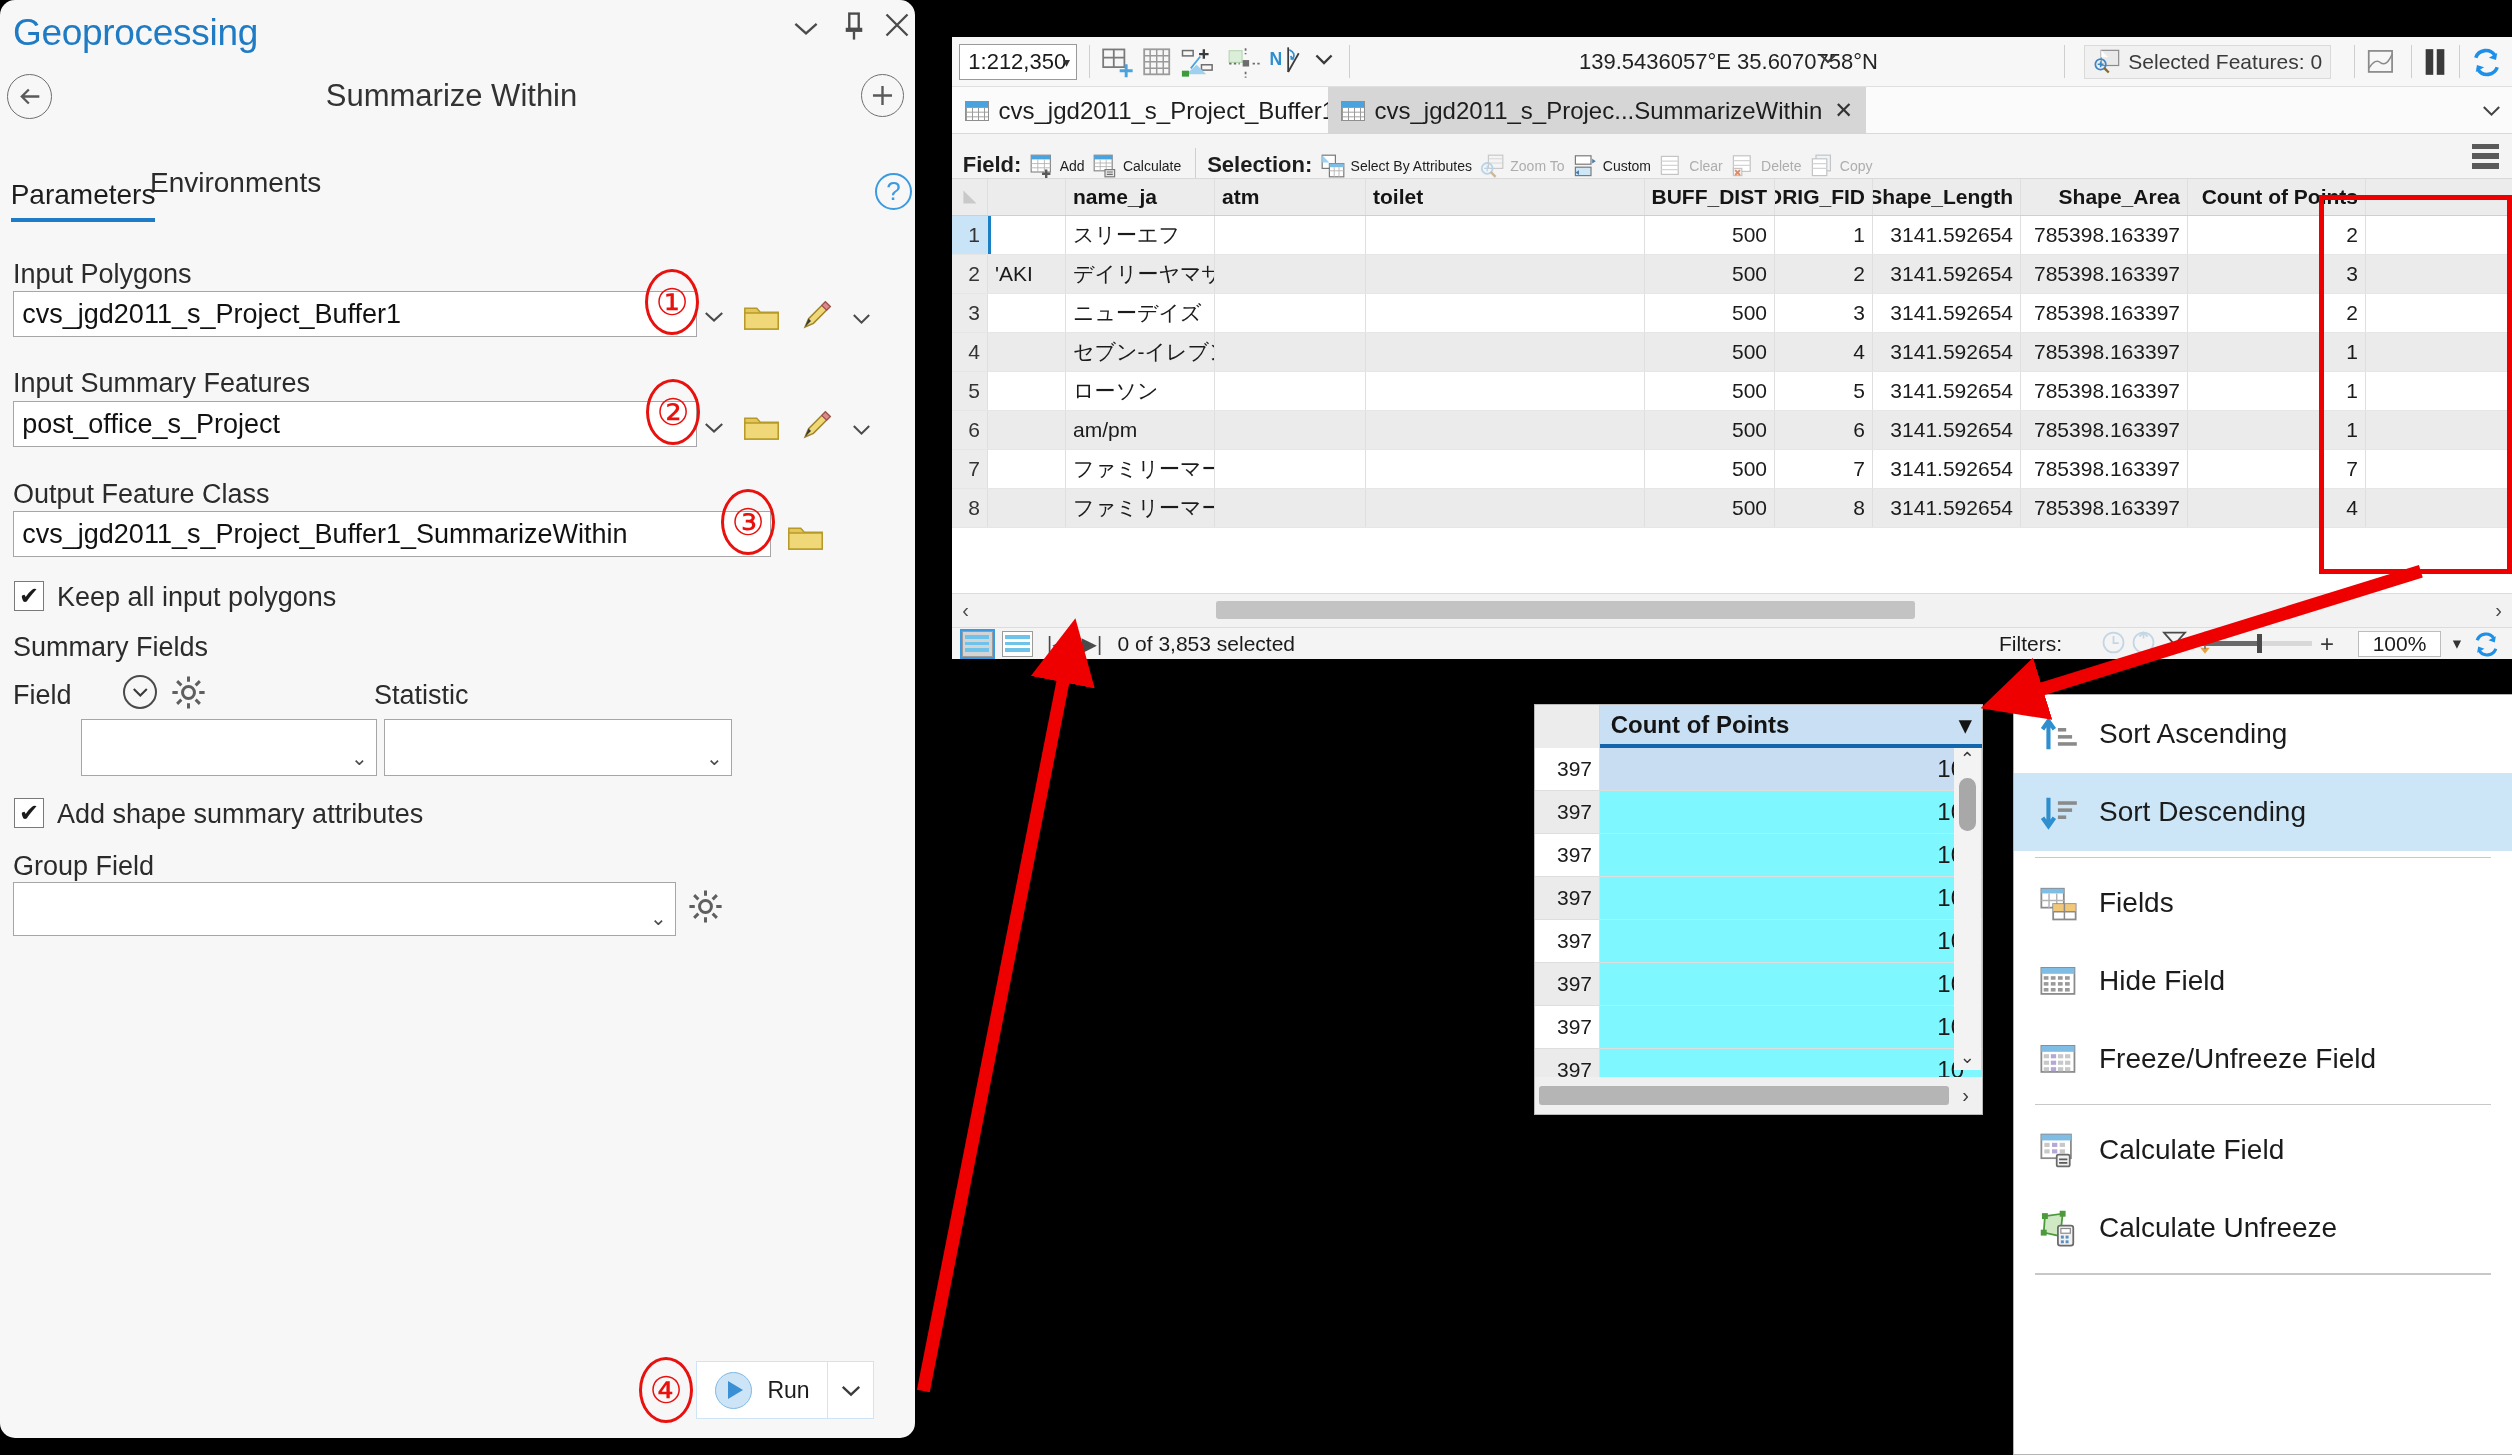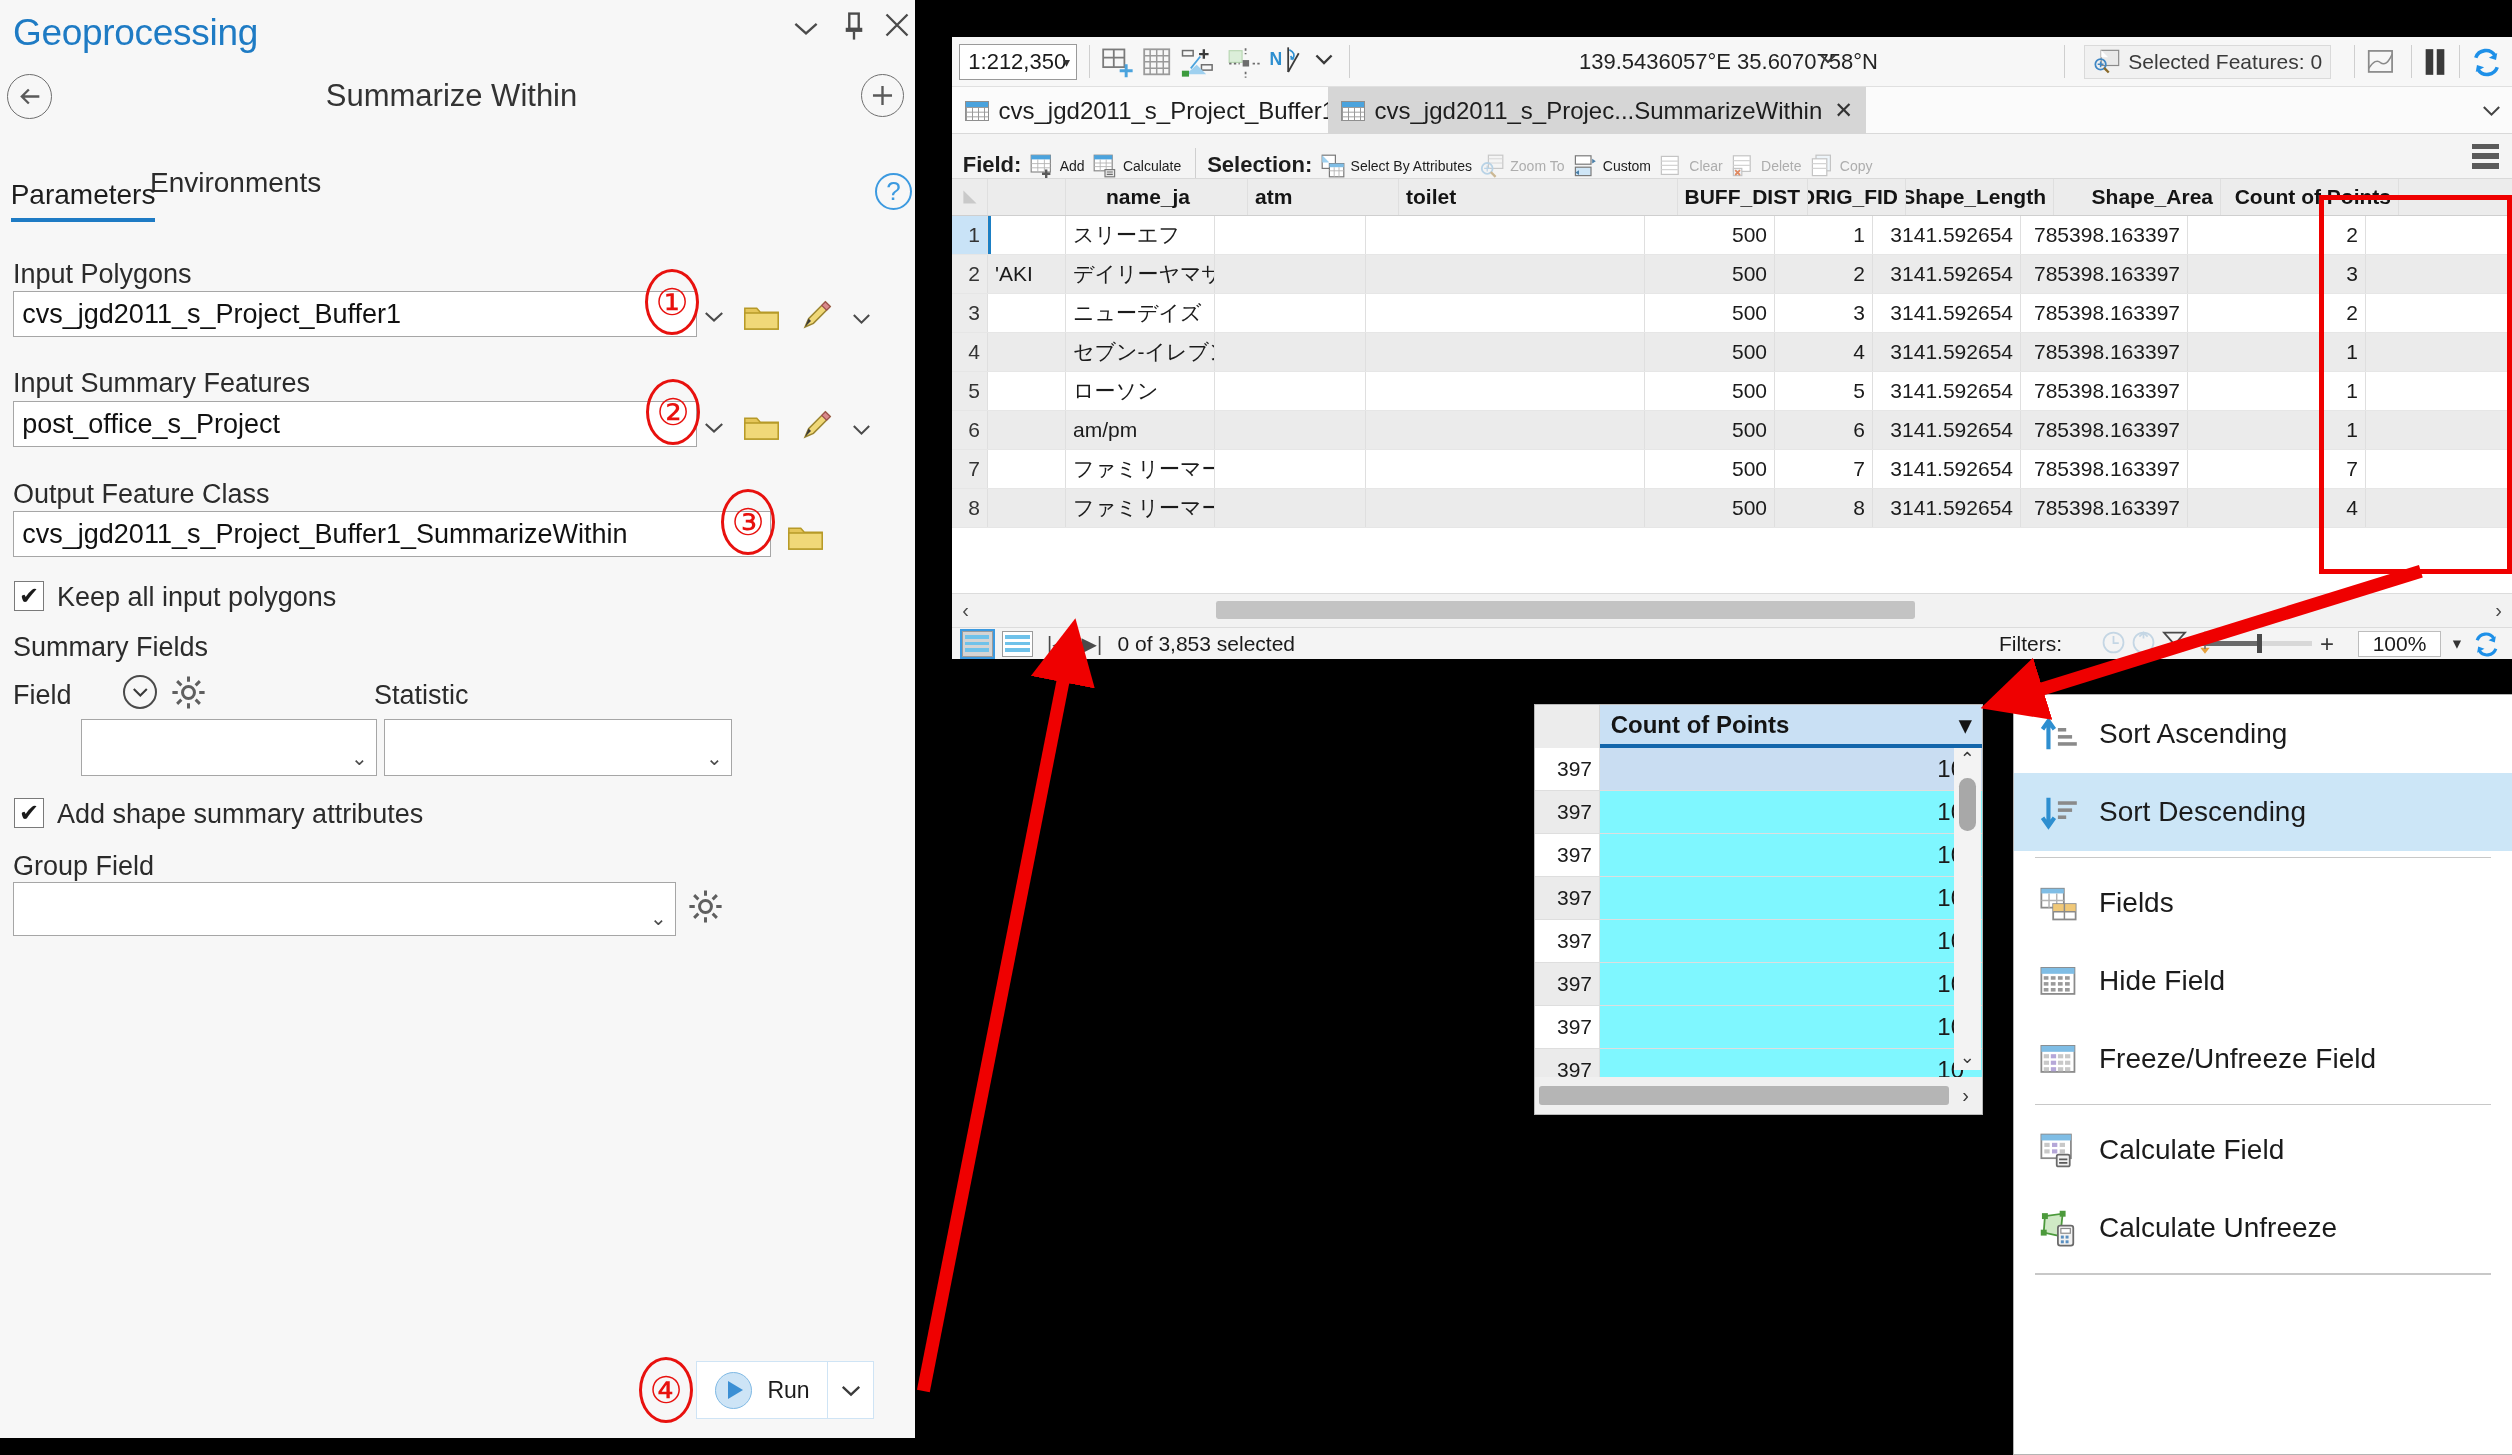--- a/index.html
+++ b/index.html
@@ -8,20 +8,21 @@
     background: #000;
     font-family: "Liberation Sans", sans-serif;
     overflow: hidden;
   }
   #root { position: relative; width: 2512px; height: 1455px; background:#000; }
 
   
   #gp-panel {
     position: absolute; left: 0; top: 0; width: 915px; height: 1438px;
     background: #f7f7f7;
+    border-radius: 15px;
   }
   #gp-titlebar { position:absolute; left:0; top:0; width:915px; height:70px; }
   #gp-title {
     position:absolute; left:13px; top:12px;
     font-size:37px; color:#1e7bc4; font-weight:400; letter-spacing:-0.3px;
   }
   .gp-win-btn { position:absolute; color:#4b4b4b; font-weight:400; cursor:default; }
   #gp-collapse { left:793px; top:13px; font-size:26px; }
   #gp-pin { left:841px; top:10.7px; font-size:30px; }
   #gp-close { left:883px; top:10.7px; font-size:30px; }
@@ -678,21 +679,21 @@
     </div>
 
     <div id="grid">
       <div class="grid-row hdr">
         <div class="gc rowhdr" style="width:36px; justify-content:center;">
           <svg width="18" height="18" viewBox="0 0 30 30">
               <path d="M4 4 L4 26 L26 26 Z" fill="#c9c9c9"></path>
             </svg>
         </div>
         <div class="gc" style="width:78px;"></div>
-        <div class="gc" style="width:149px;margin-left:33px;">name_ja</div>
+        <div class="gc" style="width:149px;">name_ja</div>
         <div class="gc" style="width:151px;">atm</div>
         <div class="gc" style="width:279px;">toilet</div>
         <div class="gc num" style="width:130px;">BUFF_DIST</div>
         <div class="gc num" style="width:98px;">ORIG_FID</div>
         <div class="gc num" style="width:148px;">Shape_Length</div>
         <div class="gc num" style="width:167px;">Shape_Area</div>
         <div class="gc num" style="width:178px;">Count of Points</div>
       </div>
 
       <div class="grid-row sel">

